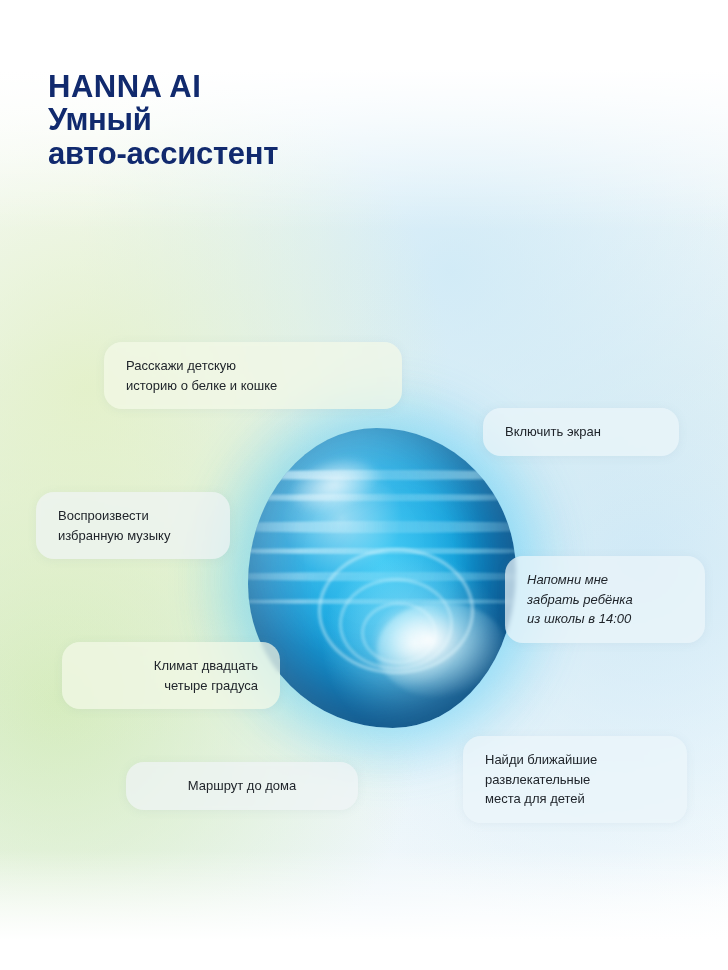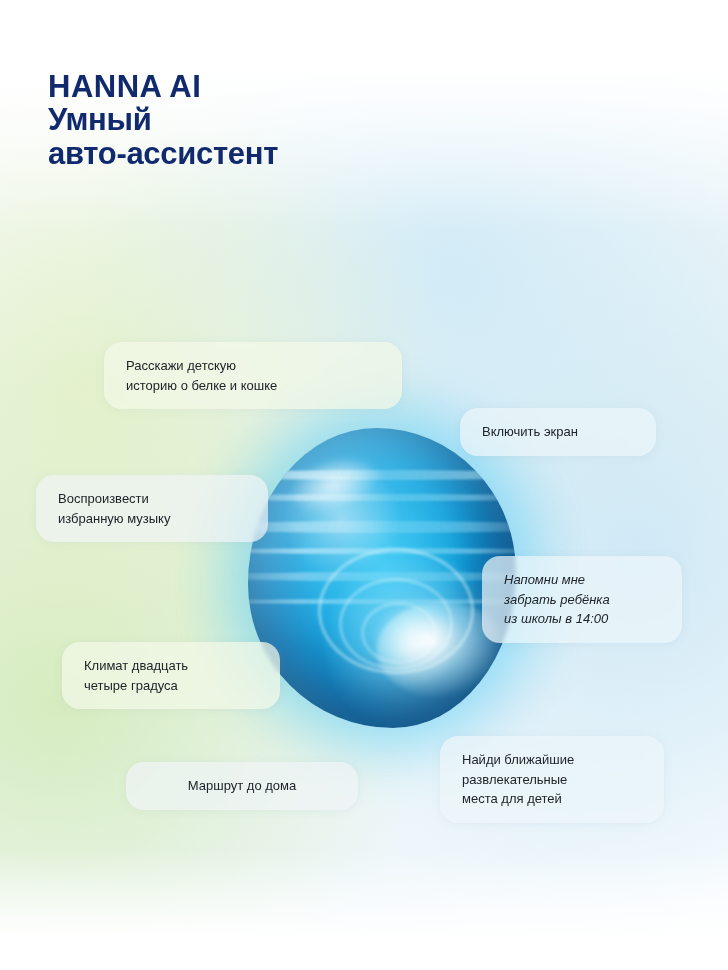--- a/index.html
+++ b/index.html
@@ -147,28 +147,28 @@
     background: rgba(255,255,255,0.55);
     box-shadow: 0 1px 10px rgba(120,150,170,0.10);
     color: #20252b;
     font-size: 13px;
     line-height: 1.5;
     padding: 14px 22px;
     box-sizing: border-box;
     backdrop-filter: blur(2px);
   }
   .chip.tinted-green { background: rgba(242,248,232,0.72); }
-  .chip.tinted-blue  { background: rgba(236,245,250,0.72); }
+  .chip.tinted-blue  { background: rgba(236,245,250,0.72); margin-left: 23px; }
   .chip.tinted-grey  { background: rgba(240,244,246,0.70); }
 
   .chip-1 { left: 104px; top: 342px; width: 298px; }
   .chip-2 { left: 460px; top: 408px; width: 196px; }
-  .chip-3 { left: 36px;  top: 475px; width: 232px; }
+  .chip-3 { left: 36px;  top: 492px; width: 194px; }
   .chip-4 { left: 482px; top: 556px; width: 200px; }
-  .chip-5 { left: 62px;  top: 642px; width: 218px; }
+  .chip-5 { left: 62px;  top: 642px; width: 218px; text-align: right; }
   .chip-6 { left: 126px; top: 762px; width: 232px; text-align: center; }
   .chip-7 { left: 440px; top: 736px; width: 224px; }
 </style>
 </head>
 <body>
 
 <div class="poster">
 
   <div class="bg-base"></div>
   <div class="bg-top-white"></div>

